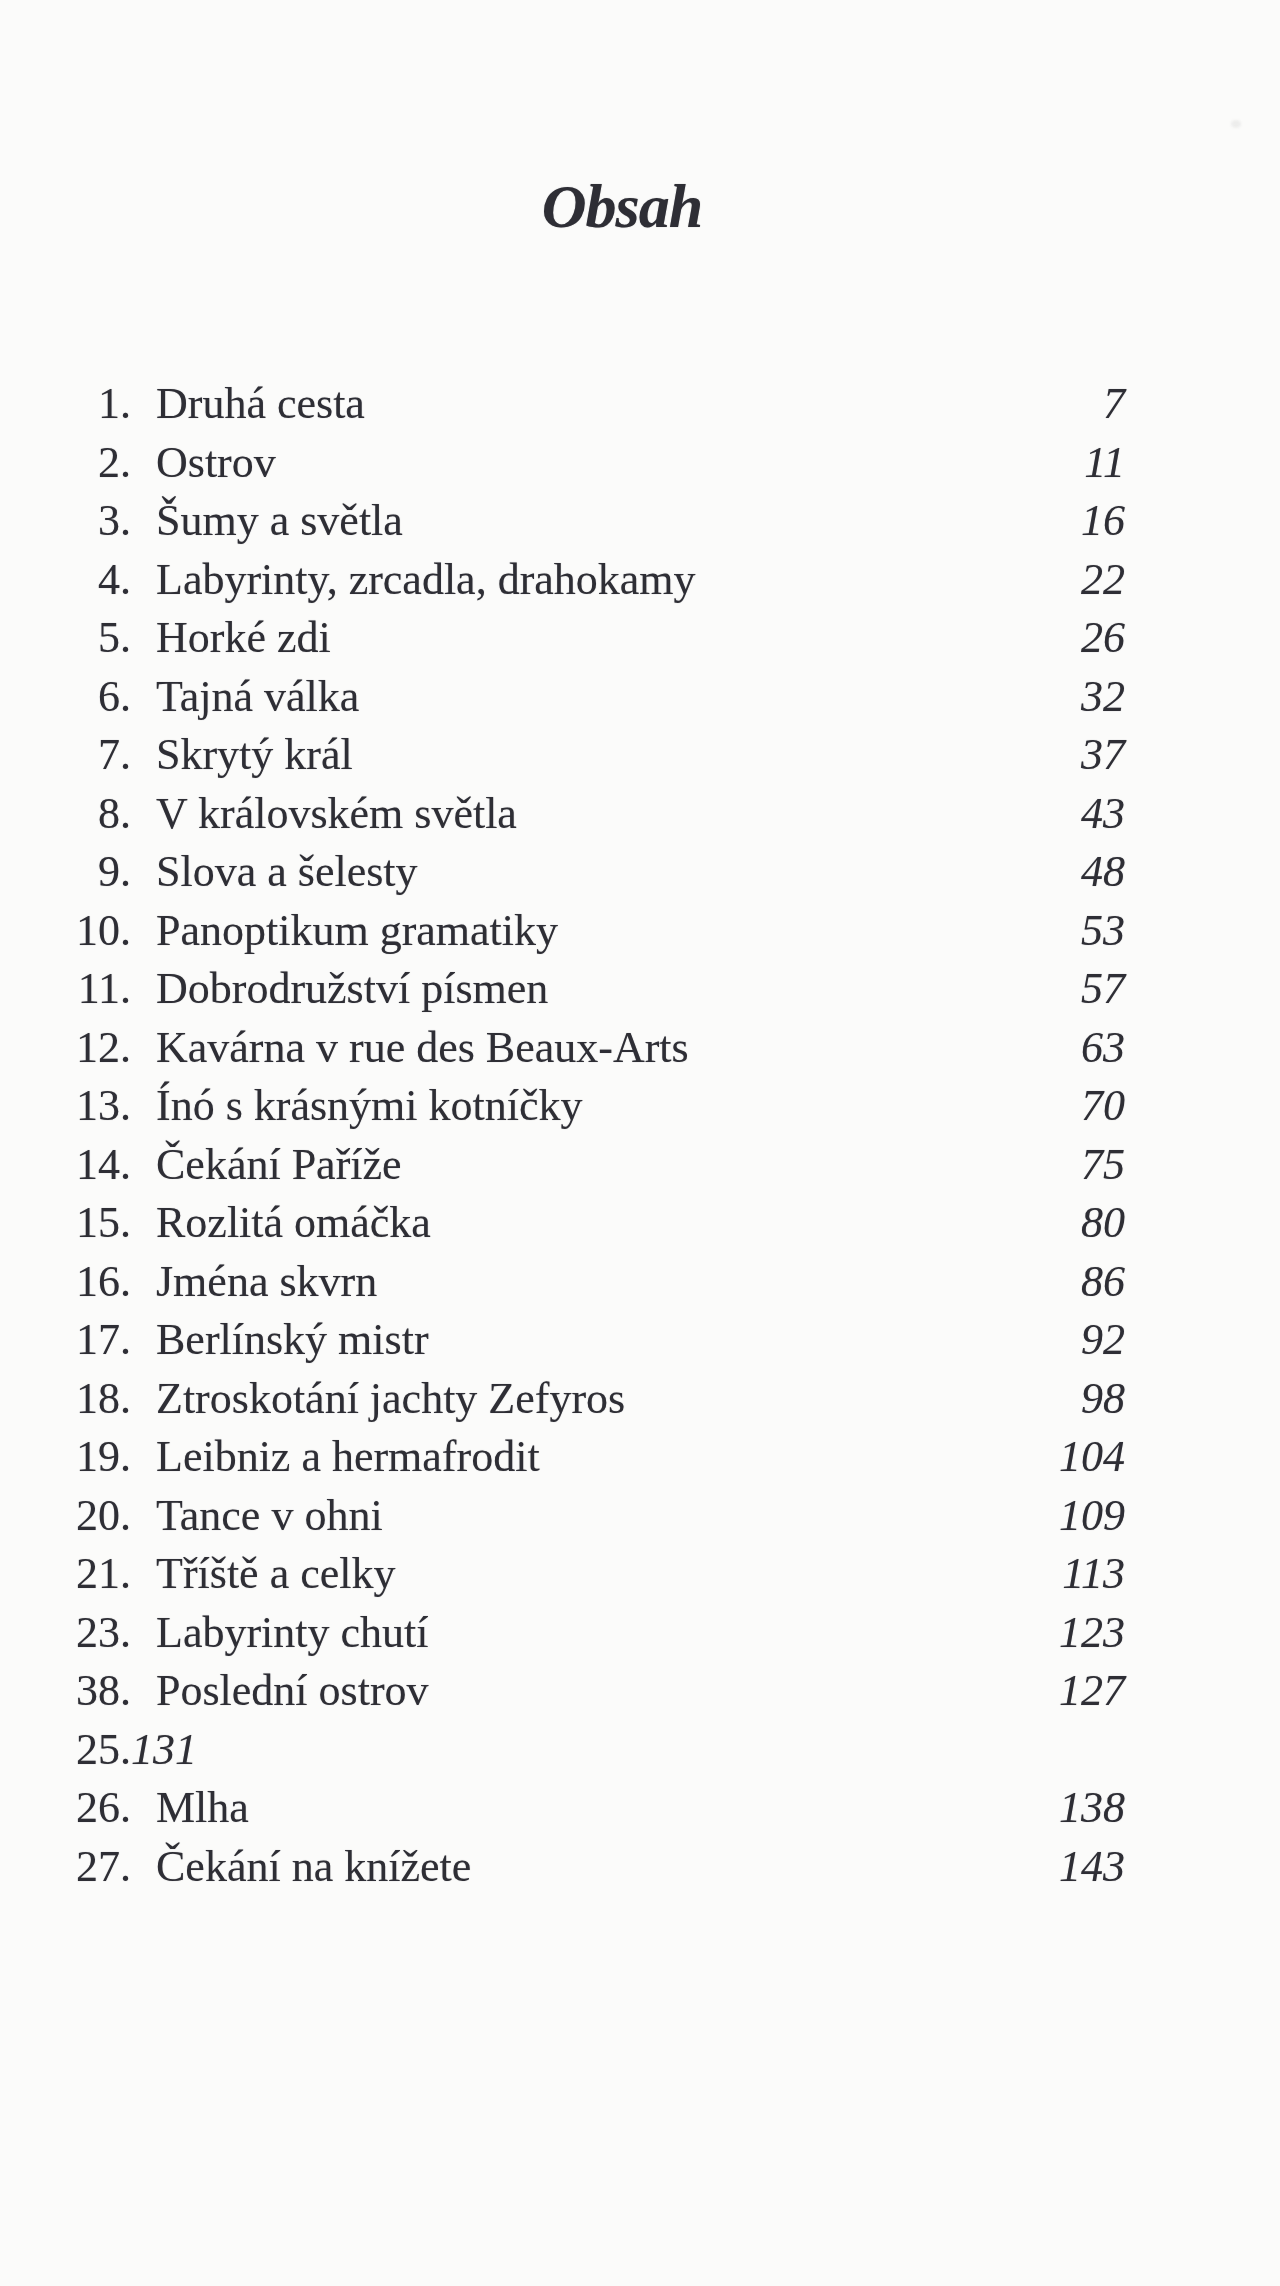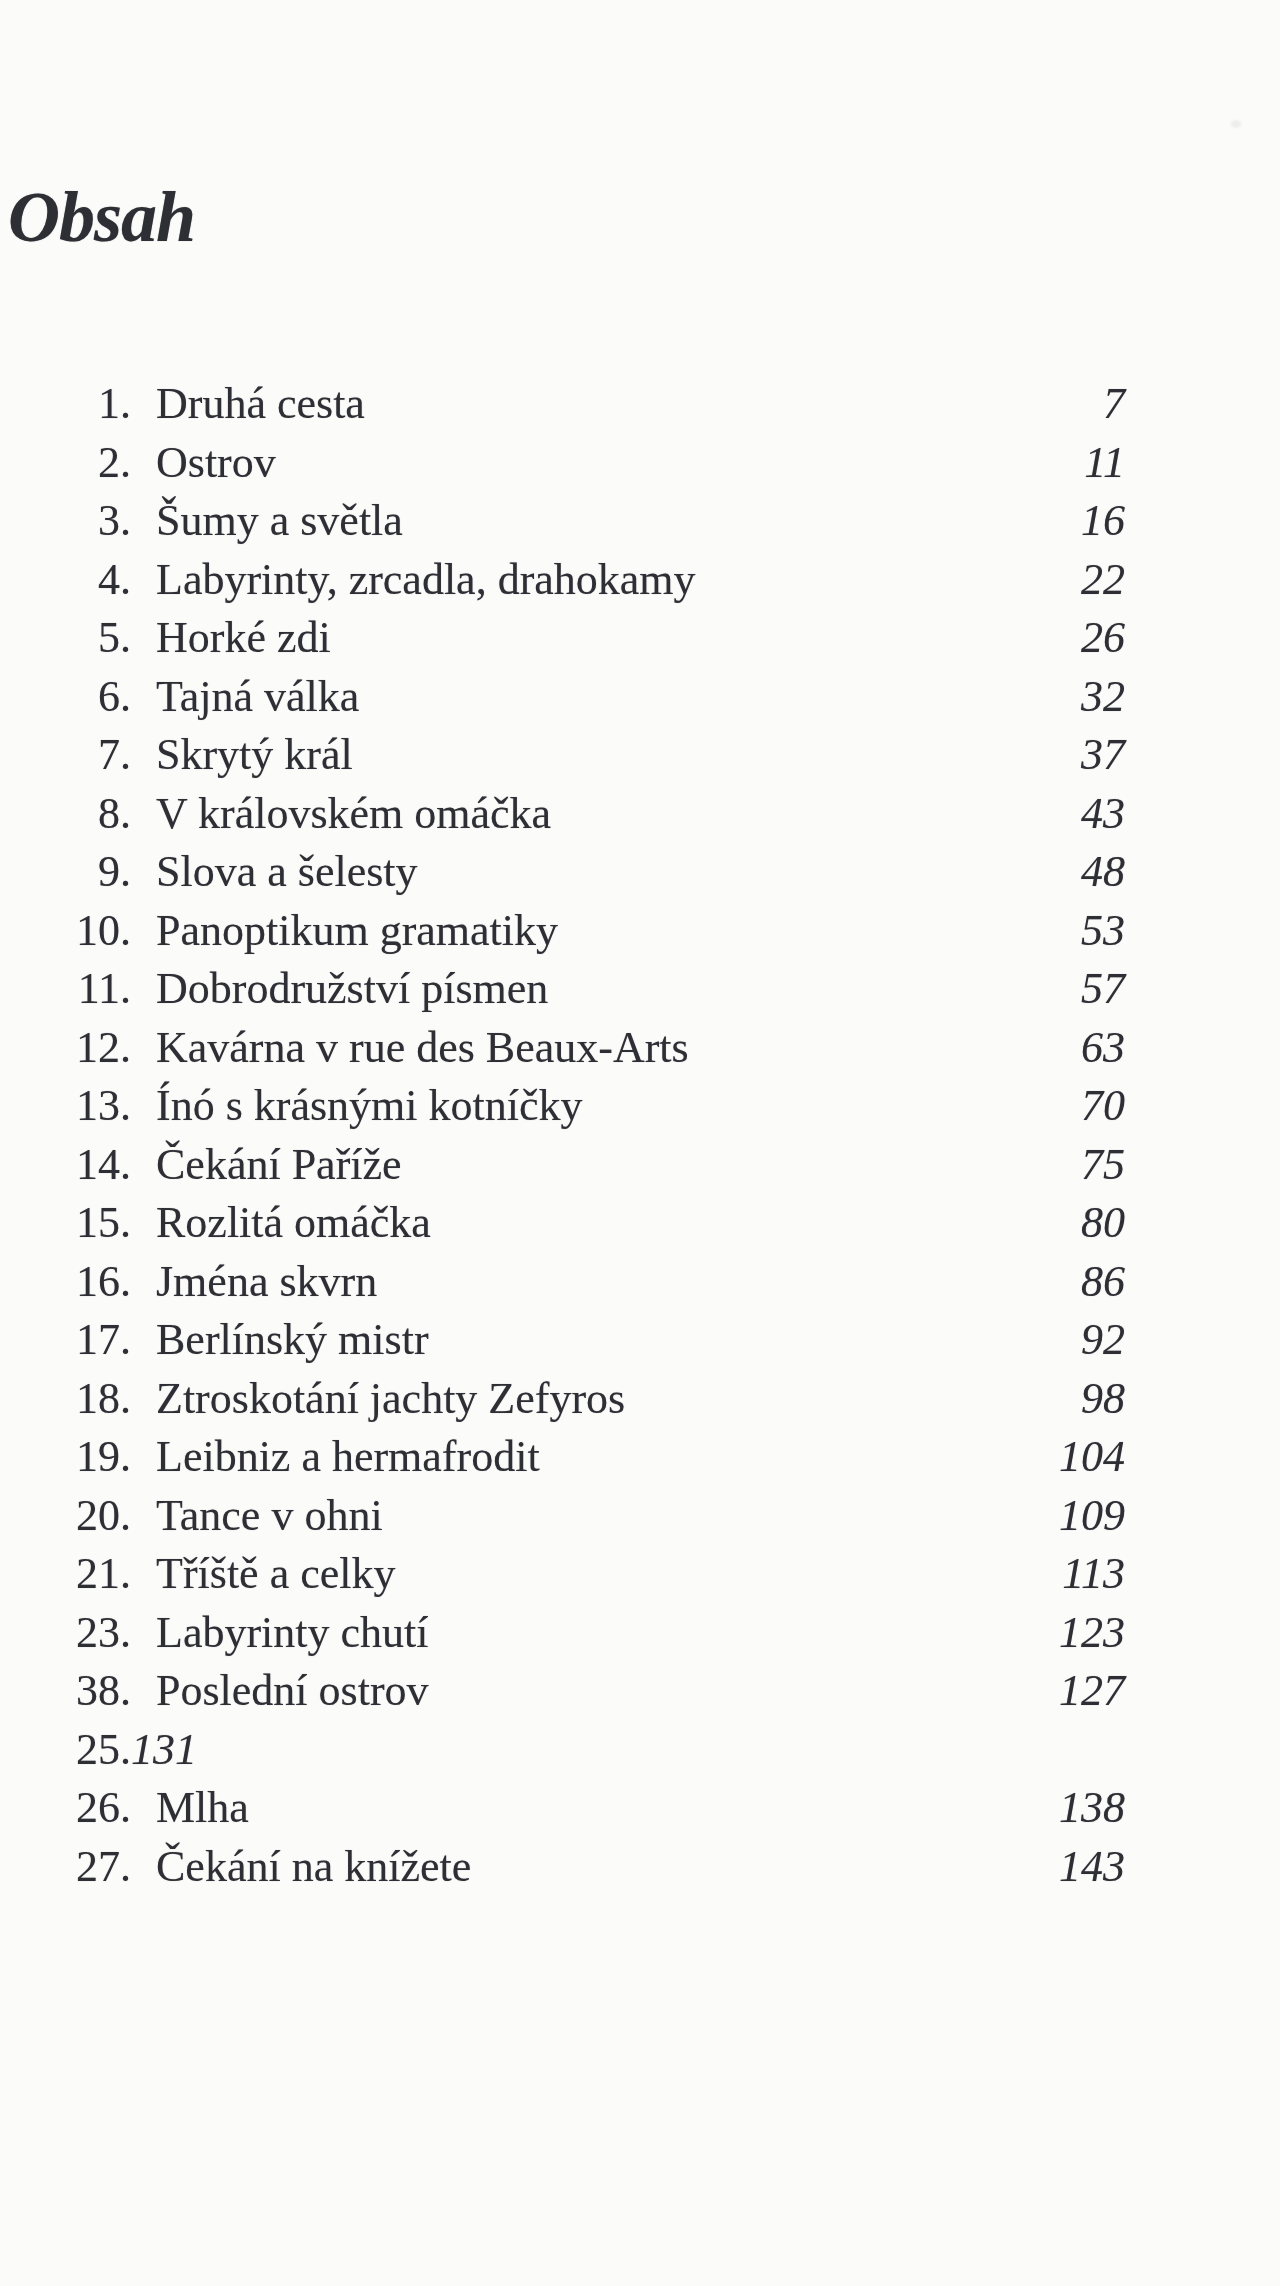--- a/index.html
+++ b/index.html
@@ -15,25 +15,25 @@
     background: var(--paper, #fbfbfa);
     color: var(--ink, #2e2e35);
   }
   .scan-page {
     position: absolute;
     inset: 0;
   }
   .page-title {
     position: absolute;
     top: 133px;
-    left: 8px;
+    left: 16px;
     width: 1212px;
-    text-align: left;
+    text-align: center;
     font-style: italic;
-    font-size: 72px;
+    font-size: 62px;
     line-height: 1;
     letter-spacing: -1px;
     text-shadow: 0 0 1px rgba(46,46,53,0.45);
   }
   .toc-list {
     position: absolute;
     top: 375px;
     left: 0;
     right: 0;
   }
@@ -110,21 +110,21 @@
     <span class="chap-title">Tajná válka</span>
     <span class="chap-page">32</span>
   </div>
       <div class="toc-row">
     <span class="chap-num">7.</span>
     <span class="chap-title">Skrytý král</span>
     <span class="chap-page">37</span>
   </div>
       <div class="toc-row">
     <span class="chap-num">8.</span>
-    <span class="chap-title">V královském omáčka</span>
+    <span class="chap-title">V královském světla</span>
     <span class="chap-page">43</span>
   </div>
       <div class="toc-row">
     <span class="chap-num">9.</span>
     <span class="chap-title">Slova a šelesty</span>
     <span class="chap-page">48</span>
   </div>
       <div class="toc-row">
     <span class="chap-num">10.</span>
     <span class="chap-title">Panoptikum gramatiky</span>

